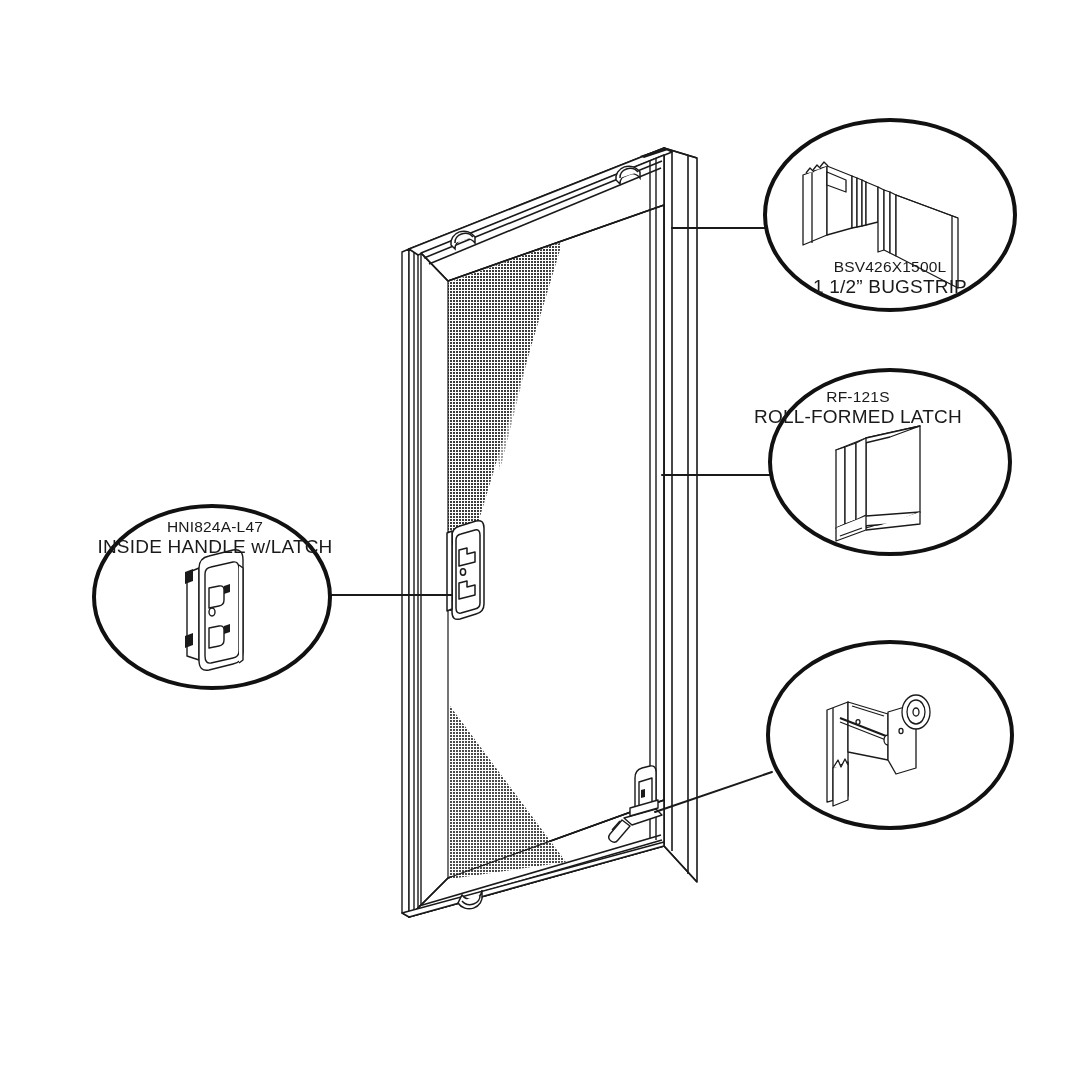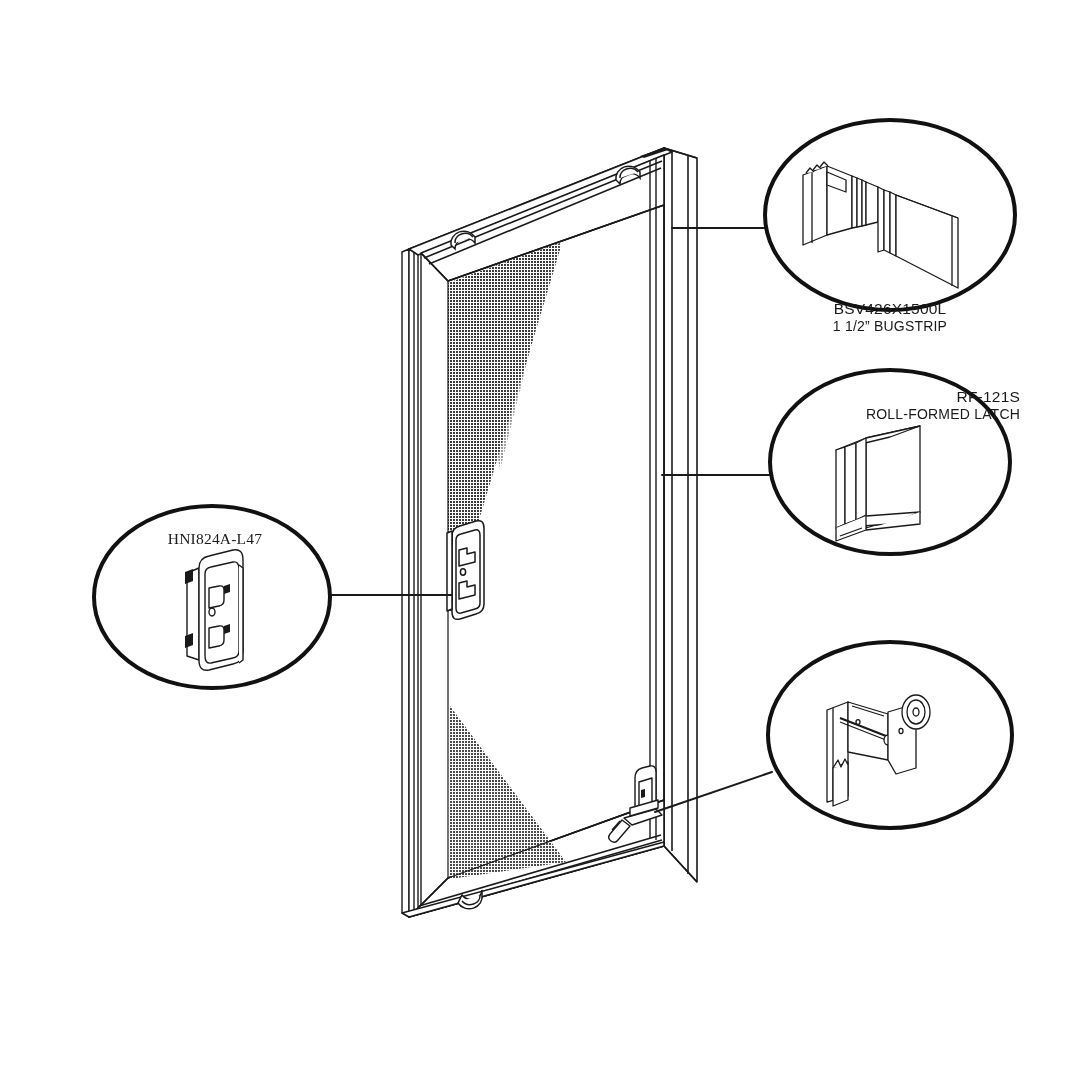--- a/index.html
+++ b/index.html
@@ -37,27 +37,27 @@
     letter-spacing: 0.2px;
     white-space: nowrap;
     user-select: none;
   }
   .callout-label .part-no {
     display: block;
     font-size: 15.5px;
   }
   .callout-label .part-desc {
     display: block;
-    font-size: 14px;
+    font-size: 19px;
   }
   
-  #label-bugstrip   { left: 760px; top: 258px; width: 260px; margin-top: 42px; }
-  #label-frame      { left: 760px; top: 388px; width: 260px; text-align: right; }
+  #label-bugstrip   { left: 760px; top: 258px; width: 260px; }
+  #label-frame      { left: 728px; top: 388px; width: 260px; }
   #label-corner     { left: 760px; top: 655px; width: 260px; }
-  #label-handle     { left:  85px; top: 530px; width: 260px; font-family: Liberation Serif, serif; }
+  #label-handle     { left:  85px; top: 518px; width: 260px; }
 </style>
 </head>
 <body>
 
 <div id="stage">
 
   <svg id="drawing" viewBox="0 0 1080 1080">
     <defs>
 
       <pattern id="meshPattern" width="3" height="3" patternUnits="userSpaceOnUse">
@@ -318,15 +318,16 @@
   <div class="callout-label" id="label-frame">
     <span class="part-no">RF-121S</span>
     <span class="part-desc">ROLL-FORMED LATCH</span>
   </div>
 
   <div class="callout-label" id="label-corner">
   </div>
 
   <div class="callout-label" id="label-handle">
     <span class="part-no">HNI824A-L47</span>
+    <span class="part-desc">INSIDE HANDLE w/LATCH</span>
   </div>
 
 </div>
 
 </body></html>

